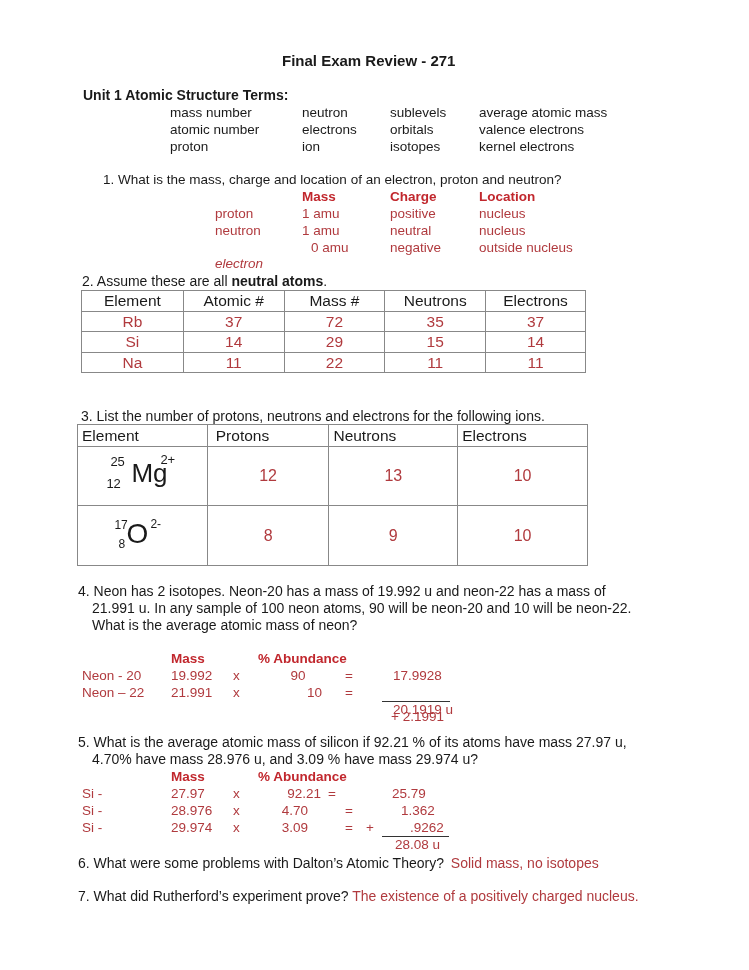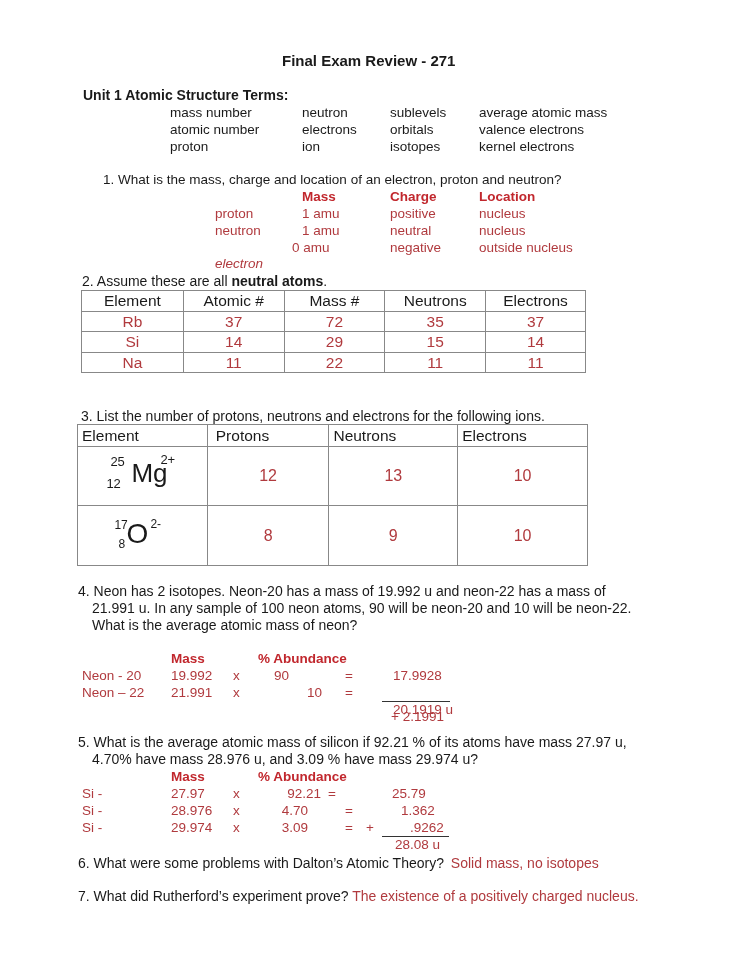--- a/index.html
+++ b/index.html
@@ -52,21 +52,21 @@
 <div class="abs f13 red" style="left:302px; top:206px;">1 amu</div>
 <div class="abs f13 red" style="left:390px; top:206px;">positive</div>
 <div class="abs f13 red" style="left:479px; top:206px;">nucleus</div>
 
 <div class="abs f13 red" style="left:215px; top:223px;">neutron</div>
 <div class="abs f13 red" style="left:302px; top:223px;">1 amu</div>
 <div class="abs f13 red" style="left:390px; top:223px;">neutral</div>
 <div class="abs f13 red" style="left:479px; top:223px;">nucleus</div>
 
 <div class="abs f13 red" style="left:215px; top:256px;font-style:italic;">electron</div>
-<div class="abs f13 red" style="left:292px; top:240px;text-align:right;">0 amu</div>
+<div class="abs f13 red" style="left:311px; top:240px;text-align:right;">0 amu</div>
 <div class="abs f13 red" style="left:390px; top:240px;">negative</div>
 <div class="abs f13 red" style="left:479px; top:240px;">outside nucleus</div>
 
 <div class="abs f14" style="left:82px; top:273px;"><span>2. Assume these are all </span><b>neutral atoms</b><span>.</span></div>
 
 <table class="t2" style="left:81px; top:290px; width:505px;">
   <tbody>
       <tr>
     <th style="width:102px;">Element</th>
     <th style="width:101px;">Atomic #</th>
@@ -140,21 +140,21 @@
 <div class="abs f14" style="left:78px; top:583px;">4. Neon has 2 isotopes. Neon-20 has a mass of 19.992 u and neon-22 has a mass of</div>
 <div class="abs f14" style="left:92px; top:600px;">21.991 u. In any sample of 100 neon atoms, 90 will be neon-20 and 10 will be neon-22.</div>
 <div class="abs f14" style="left:92px; top:617px;">What is the average atomic mass of neon?</div>
 
 <div class="abs f13 redb" style="left:171px; top:651px;">Mass</div>
 <div class="abs f13 redb" style="left:258px; top:651px;">% Abundance</div>
 
 <div class="abs f13 red" style="left:82px; top:668px;">Neon - 20</div>
 <div class="abs f13 red" style="left:171px; top:668px;">19.992</div>
 <div class="abs f13 red" style="left:233px; top:668px;">x</div>
-<div class="abs f13 red" style="left:274px; top:668px; width:48px; text-align:left;">90</div>
+<div class="abs f13 red" style="left:274px; top:668px; width:48px; text-align:center;">90</div>
 <div class="abs f13 red" style="left:345px; top:668px;">=</div>
 <div class="abs f13 red" style="left:393px; top:668px;">17.9928</div>
 
 <div class="abs f13 red" style="left:82px; top:685px;">Neon – 22</div>
 <div class="abs f13 red" style="left:171px; top:685px;">21.991</div>
 <div class="abs f13 red" style="left:233px; top:685px;">x</div>
 <div class="abs f13 red" style="left:274px; top:685px; width:48px; text-align:right;">10</div>
 <div class="abs f13 red" style="left:345px; top:685px;">=</div>
 <div class="abs f13 red" style="left:391px; top:709px;">+ 2.1991</div>
 

